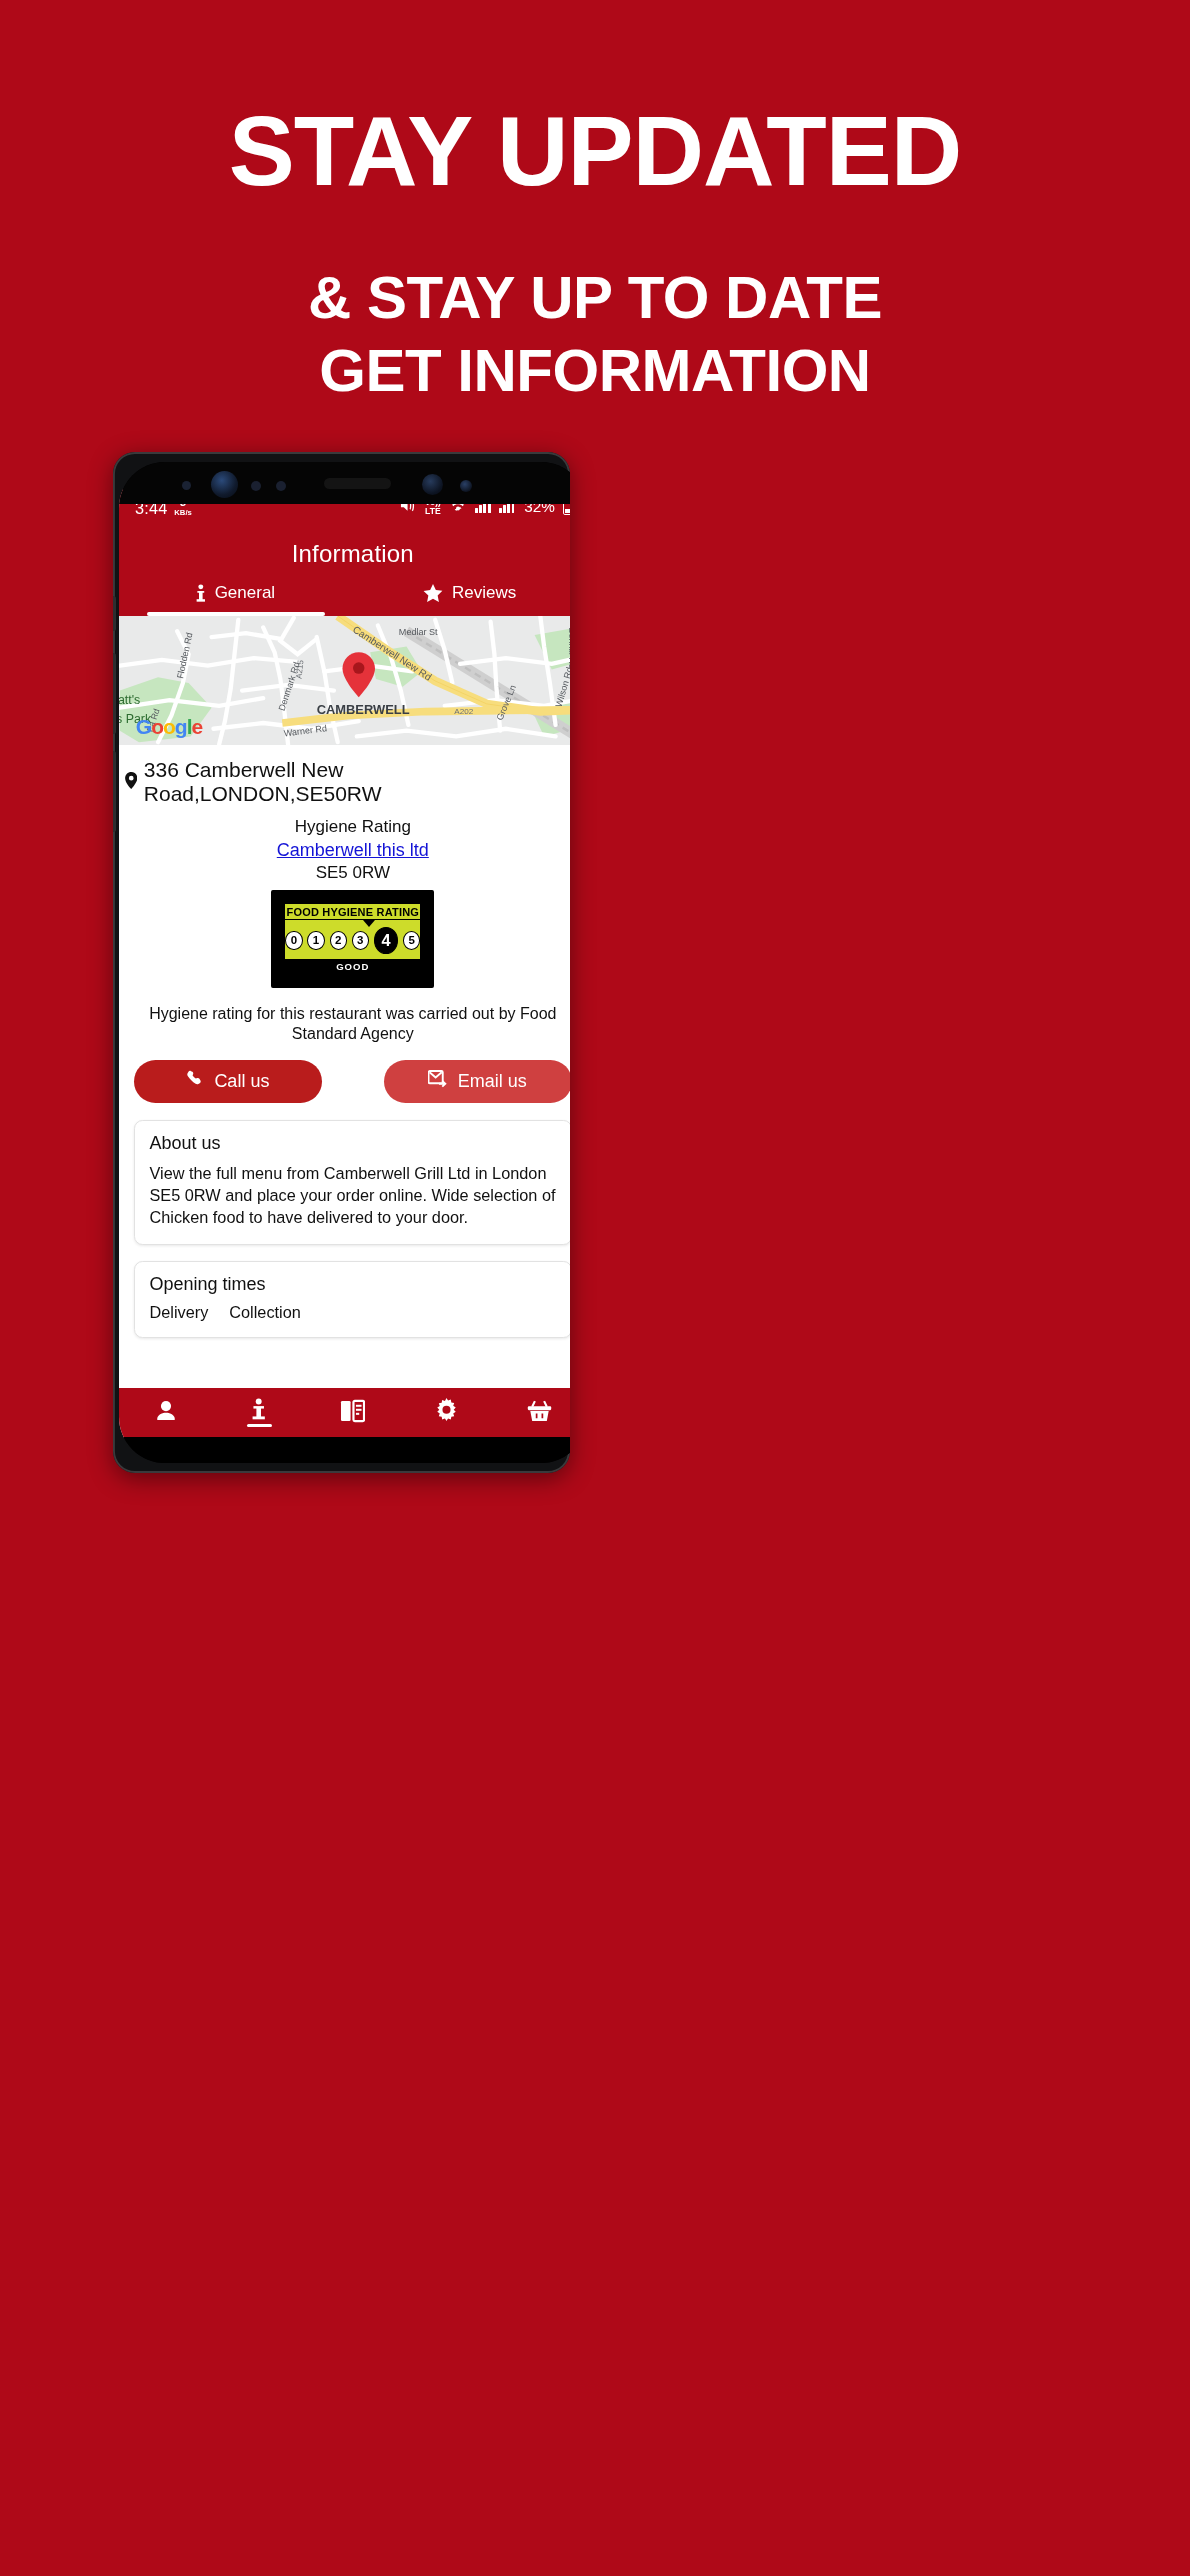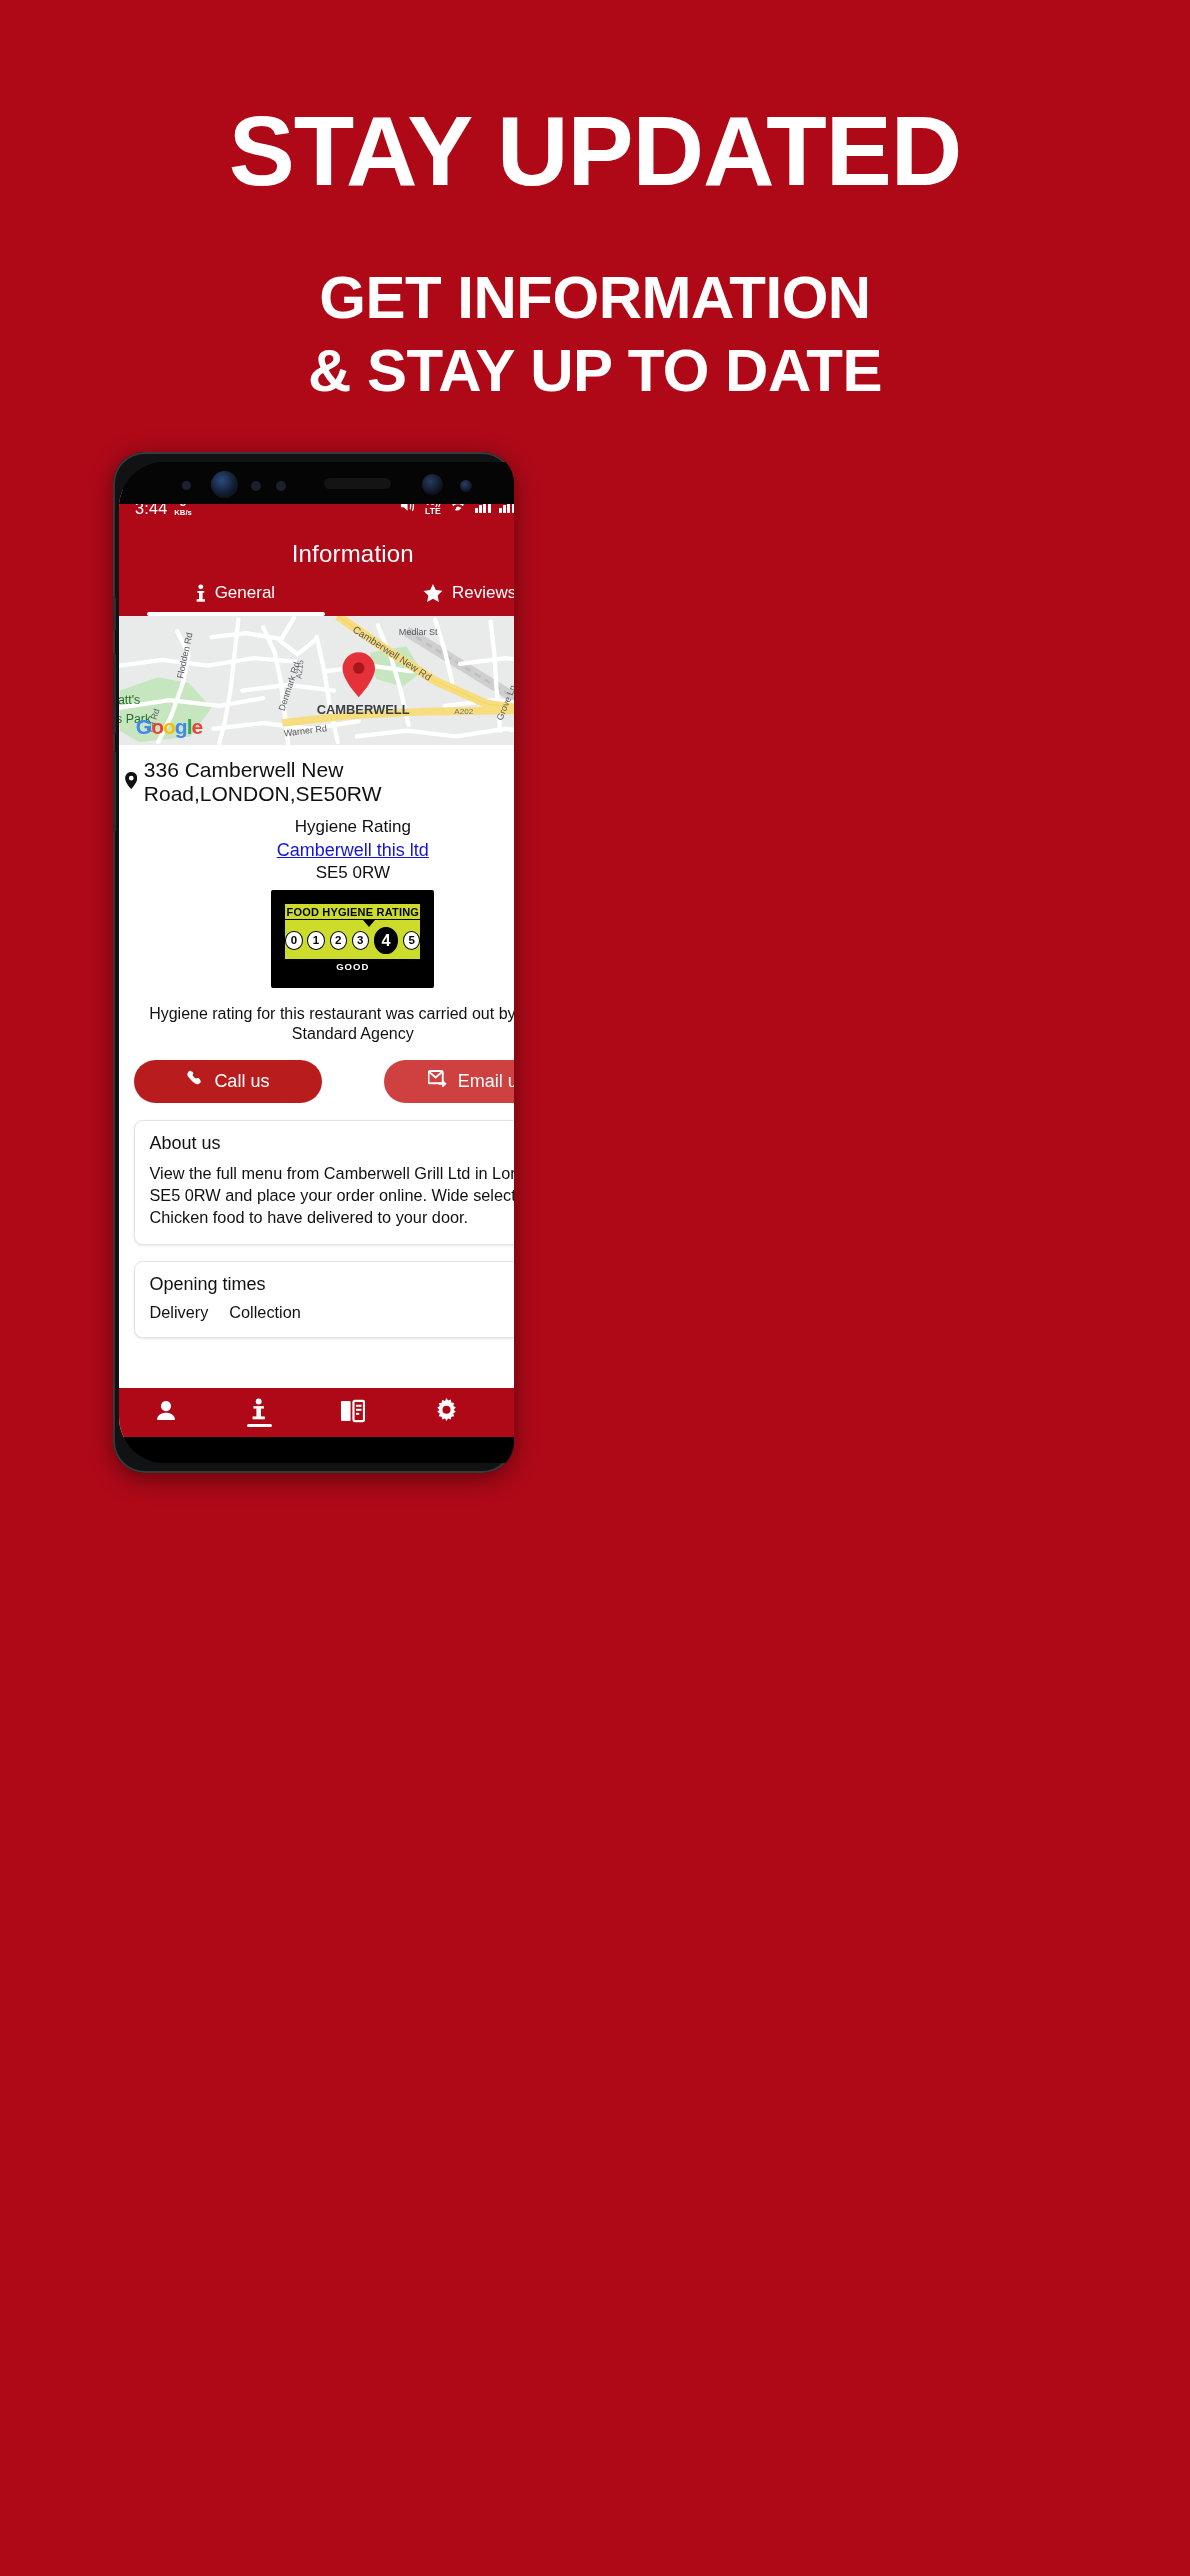--- a/index.html
+++ b/index.html
@@ -22,23 +22,23 @@
     position:absolute; left:0; top:261px; width:1190px;
     text-align:center; color:#ffffff;
     font-size:60px; font-weight:bold; line-height:1.22;
     letter-spacing:-0.5px;
   }
   .promo-sub div{ white-space:nowrap; }
 
   
   .phone{
     position:absolute; left:113px; top:452px;
-    width:401px; height:1021px;
+    width:457px; height:1021px;
     background:#111214;
-    border-radius:32px;
+    border-radius:22px;
     box-shadow:0 0 0 1.9px #3a3a3c inset, 0 5.8px 25px rgba(0,0,0,.45);
     overflow:hidden;
   }
   .phone-inner{
     position:absolute; left:5.8px; top:9.6px;
     width:468px; height:1001px;
     background:#000;
     border-radius:46px;
     overflow:hidden;
   }
@@ -181,22 +181,22 @@
   .nav-item{ flex:1; display:flex; flex-direction:column; align-items:center;
              justify-content:center; position:relative; height:100%; }
   .nav-item .underline{ position:absolute; bottom:10.5px; width:25px; height:2.9px;
                         background:#fff; border-radius:1.9px; }
 </style>
 </head>
 <body>
 
 <div class="promo-title">STAY UPDATED</div>
 <div class="promo-sub">
+  <div>&amp; STAY UP TO DATE</div>
   <div>GET INFORMATION</div>
-  <div>&amp; STAY UP TO DATE</div>
 </div>
 
 <div class="phone">
   <div class="btn-left-1"></div>
   <div class="btn-left-2"></div>
   <div class="btn-left-3"></div>
   <div class="btn-right-1"></div>
 
   <div class="phone-inner">
 

